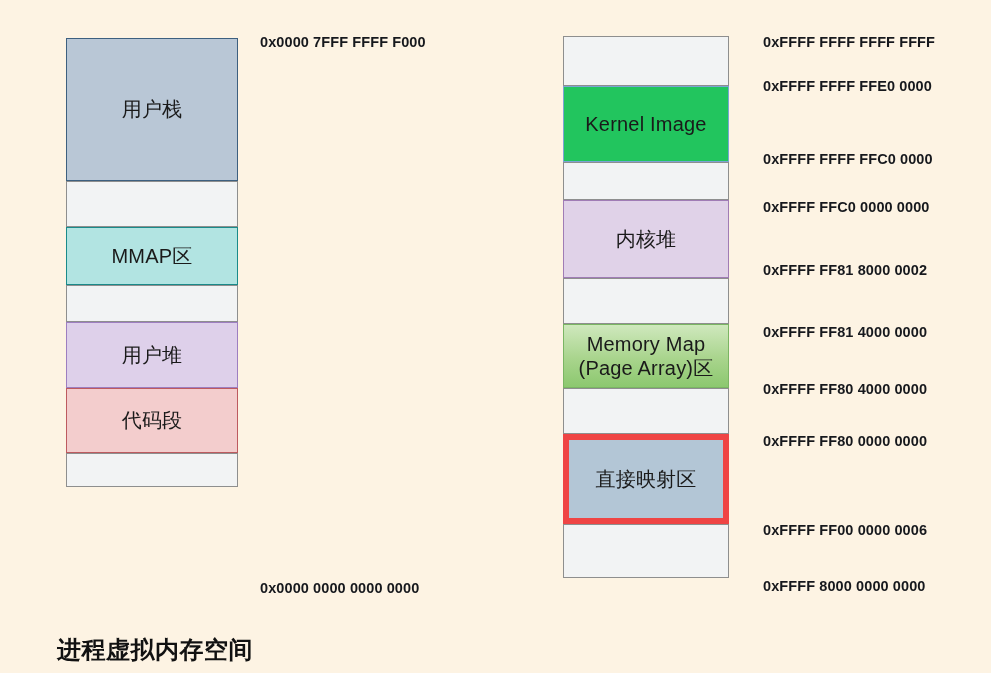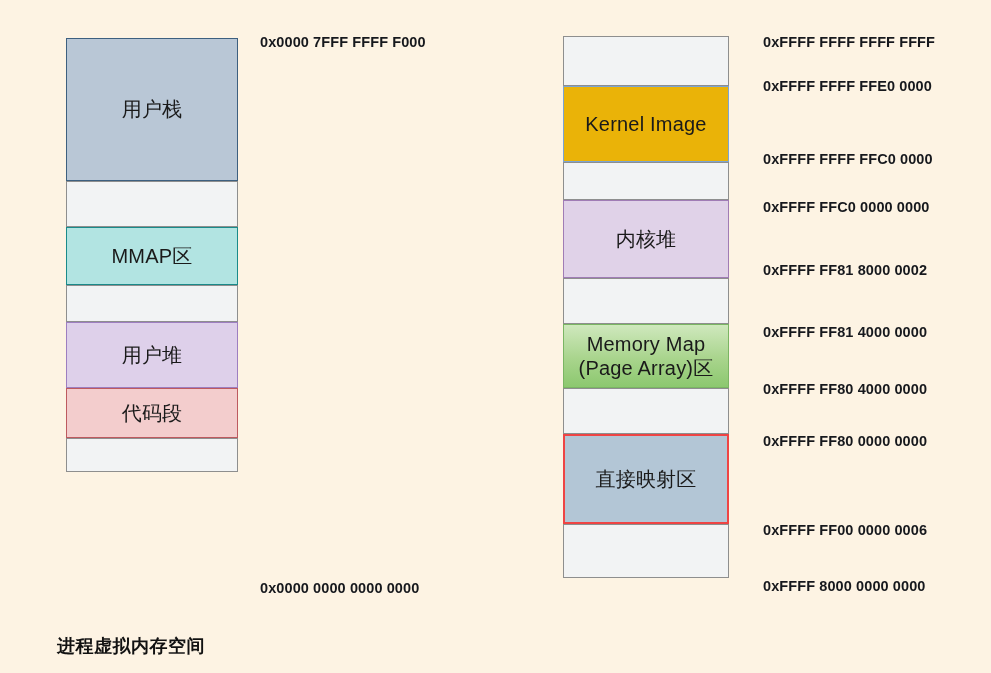--- a/index.html
+++ b/index.html
@@ -57,45 +57,45 @@
   }
 
   
   .block.stack   { background:#b9c7d6; border:1.5px solid #3d5f7f; }
   .block.mmap    { background:#b2e4e2; border:1.5px solid #1a8a8a; }
   .block.heap    { background:#ded0ea; border:1.5px solid #9d7ec0; }
   .block.bss     { background:#fde3c3; border:1.8px solid #e0a219; }
   .block.data    { background:#cfe6cb; border:1.5px solid #72ad6c; }
   .block.text    { background:#f3cdcd; border:1.5px solid #bd5a5f; }
 
-  .block.kimage  { background:#eab308; border:1.5px solid #7ba4d4; }
+  .block.kimage  { background:#22c55e; border:1.5px solid #7ba4d4; }
   .block.kheap   { background:#e0d2e8; border:1.5px solid #a07cb5; }
   .block.memmap  {
     background: linear-gradient(to bottom, #cfe8bd 0%, #a8d48c 55%, #8cc86f 100%);
     border:1.5px solid #7ab563;
   }
-  .block.directmap { background:#b3c6d6; border:2px solid #ef4444; }
+  .block.directmap { background:#b3c6d6; border:6px solid #ef4444; }
 
   
   .addr {
     position: absolute;
     font-family: "Liberation Sans", sans-serif;
     font-weight: bold;
     font-size: 14.5px;
     color: #16181d;
     white-space: nowrap;
     letter-spacing: 0.1px;
   }
 
   
   .caption {
     position: absolute;
     font-family: Liberation Sans, sans-serif;
     font-weight: bold;
-    font-size: 18px;
+    font-size: 24px;
     color: #111;
     letter-spacing: 0.5px;
     white-space: nowrap;
   }
   .caption.process { left: 57px; top: 634px; }
   .caption.kernel  { left: 556px; top: 634px; }
 </style>
 </head>
 <body>
 
@@ -112,21 +112,21 @@
       </div>
       <div class="block mmap" style="height: 58px;">
         <span class="blabel">MMAP区</span>
       </div>
       <div class="block gap" style="height: 37px;">
         <span class="blabel"></span>
       </div>
       <div class="block heap" style="height: 66px;">
         <span class="blabel">用户堆</span>
       </div>
-      <div class="block text" style="height: 50px;">
+      <div class="block text" style="height: 65px;">
         <span class="blabel">代码段</span>
       </div>
       <div class="block gap" style="height: 34px;">
         <span class="blabel"></span>
       </div>
     </div>
 
   <div class="column col-kernel" id="kernel-col">
       <div class="block gap" style="height: 50px;">
         <span class="blabel"></span>

